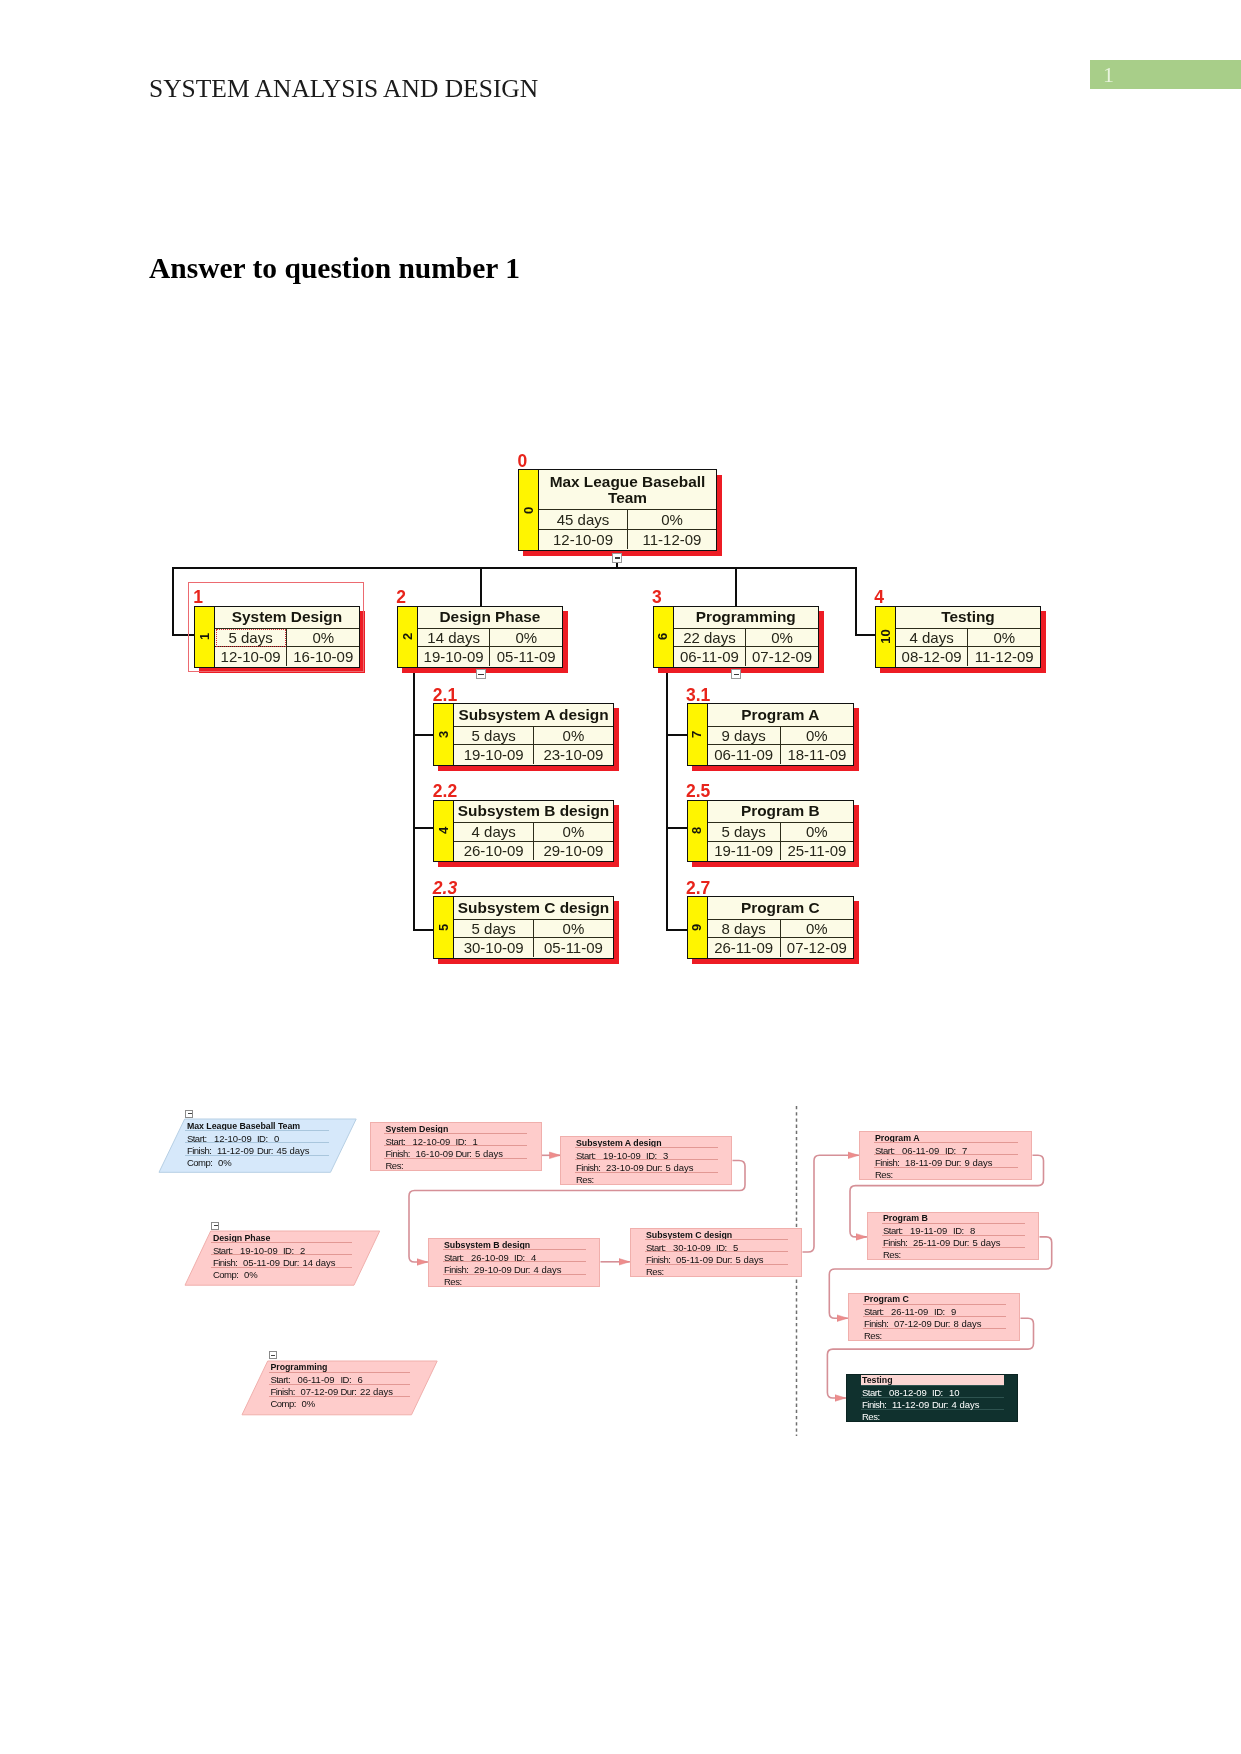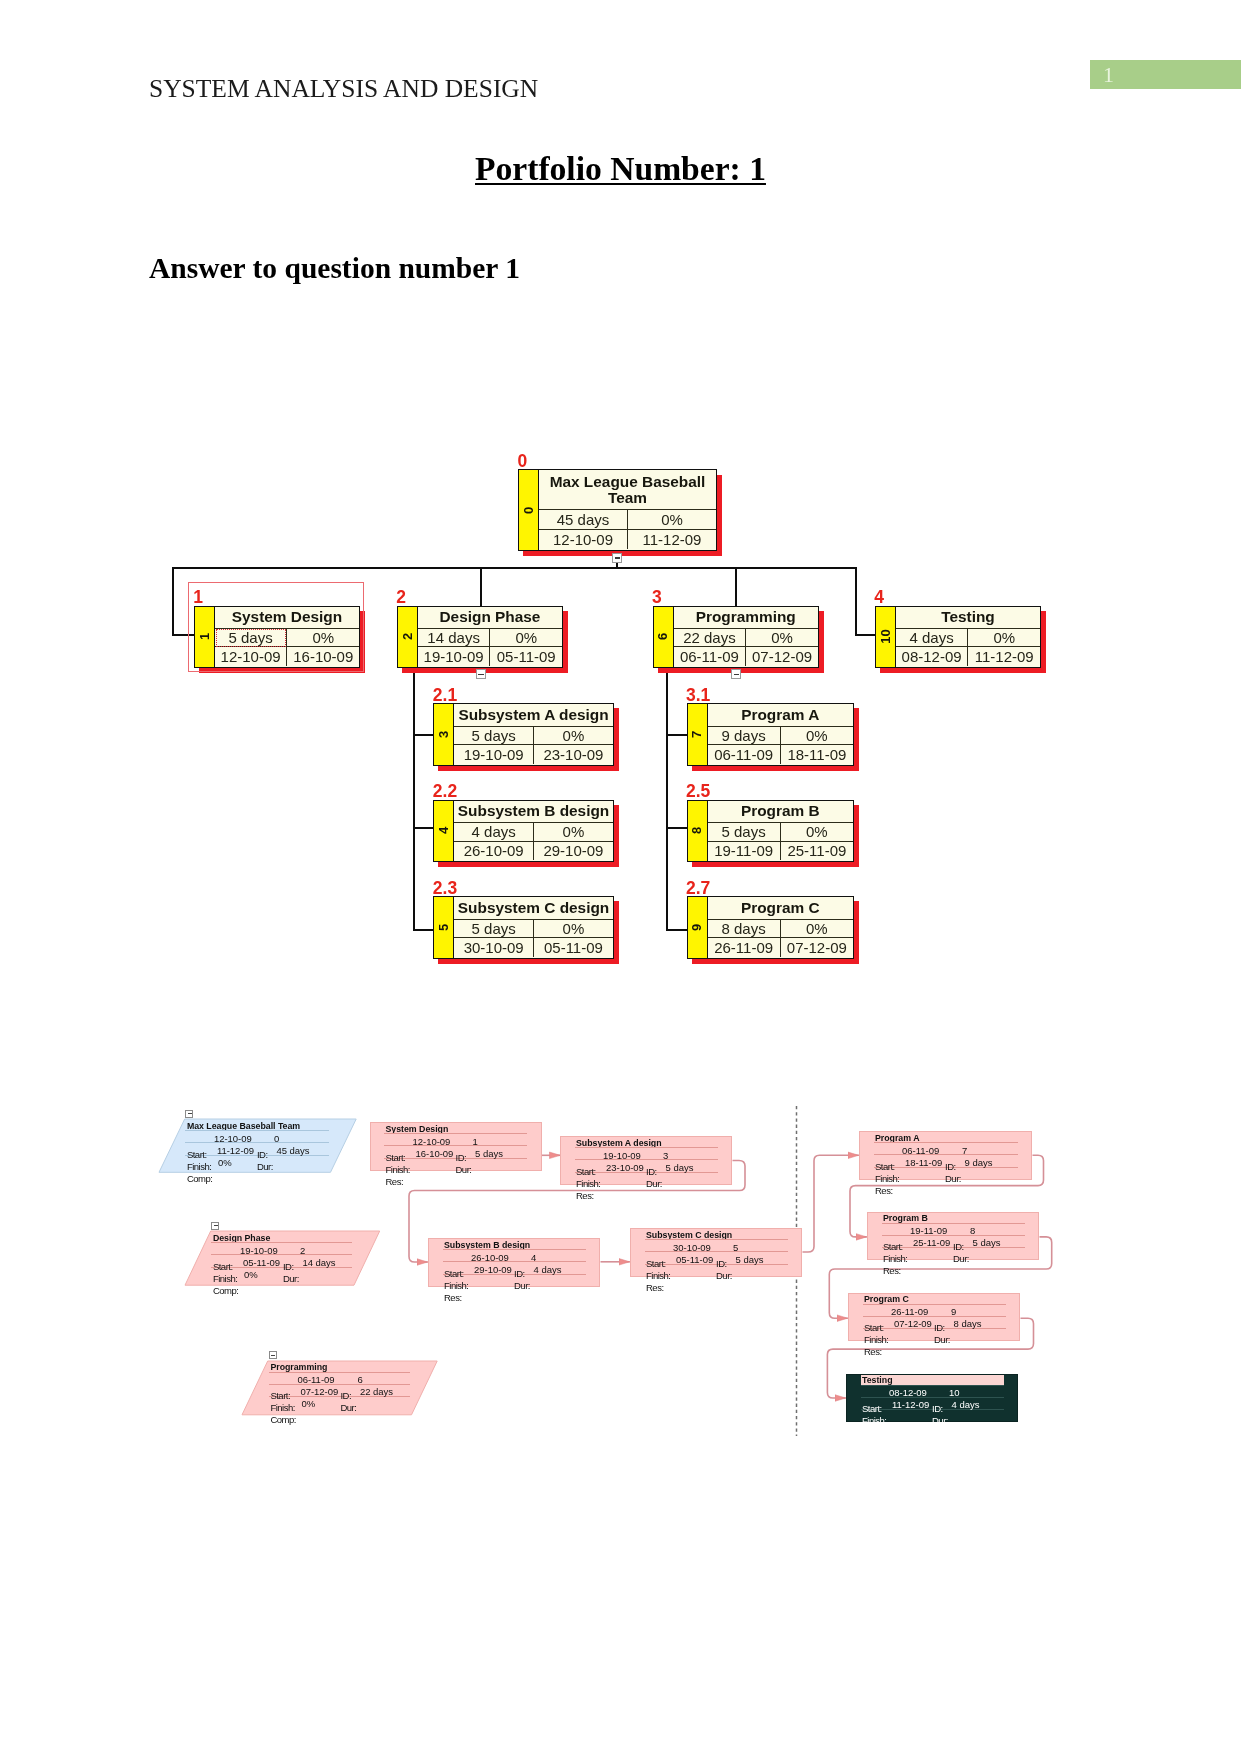--- a/index.html
+++ b/index.html
@@ -34,36 +34,35 @@
   .wcellsel{position:absolute;box-sizing:border-box;border:1.4px dotted #D6303A;}
   .wline{position:absolute;background:#0d0d0d;}
   .wminus{position:absolute;box-sizing:border-box;width:10px;height:10px;border:1px solid #9a9a9a;background:#fff;}
   .wminus i{position:absolute;left:1.8px;top:3.6px;width:5.5px;height:1.5px;background:#3a3a3a;display:block;}
 
   
   .nbox{position:absolute;box-sizing:border-box;background:#FECCCB;border:1px solid #F0AFAC;}
   .nsel{background:#10312E;border:1px solid #0b2422;}
   .ntitle{position:absolute;font-family:"Liberation Sans",sans-serif;font-weight:bold;font-size:8.8px;color:#111;white-space:nowrap;line-height:11px;letter-spacing:-0.02px;}
   .nline{position:absolute;font-family:"Liberation Sans",sans-serif;font-size:9.5px;color:#111;white-space:nowrap;line-height:11px;letter-spacing:-0.02px;}
-  .nlbl{letter-spacing:-0.5px;margin-top:16px;}
+  .nlbl{letter-spacing:-0.5px;}
   .nrule{position:absolute;height:1px;background:#E29894;}
   .nrule.b{background:#A9C6DD;}
   .nrule.s{background:#2e5350;}
   .nminus{position:absolute;box-sizing:border-box;width:8px;height:8px;border:1px solid #8a8a8a;background:#fff;}
   .nminus i{position:absolute;left:1.5px;top:2.5px;width:4px;height:1px;background:#444;display:block;}
   .ntitlehl{position:absolute;background:#FBD6D3;}
   .nwhite{color:#fff;}
 </style>
 </head>
 <body>
 <div class="page">
 <div class="hdr-title">SYSTEM ANALYSIS AND DESIGN</div>
 <div class="pgnum-box"></div>
 <div class="pgnum-txt">1</div>
-<div class="doc-title"><u>Portfolio Number: 1</u></div>
 <div class="h-ans">Answer to question number 1</div>
 <div class="wbs-diagram">
 <div class="wline" style="left:615.5px;top:550.0px;width:2.2px;height:18.0px;"></div>
 <div class="wline" style="left:172.0px;top:566.8px;width:685.0px;height:2.2px;"></div>
 <div class="wline" style="left:172.0px;top:566.8px;width:2.2px;height:69.2px;"></div>
 <div class="wline" style="left:172.0px;top:634.0px;width:23.0px;height:2.2px;"></div>
 <div class="wline" style="left:480.0px;top:566.8px;width:2.2px;height:39.2px;"></div>
 <div class="wline" style="left:735.0px;top:566.8px;width:2.2px;height:39.2px;"></div>
 <div class="wline" style="left:854.8px;top:566.8px;width:2.2px;height:69.2px;"></div>
 <div class="wline" style="left:854.8px;top:634.0px;width:22.2px;height:2.2px;"></div>
@@ -211,21 +210,21 @@
           <div class="wrow r1" style="height:18.6px;">
             <div class="wcell c1">5 days</div>
             <div class="wcell">0%</div>
           </div>
           <div class="wrow" style="height:18.6px;">
             <div class="wcell c1">30-10-09</div>
             <div class="wcell">05-11-09</div>
           </div>
         </div>
       </div>
-<div class="wnum" style="left:432.8px;top:879.5px;">2.3</div>
+<div class="wnum" style="left:432.8px;top:879.5px;font-style:italic;">2.3</div>
 <div class="wshadow" style="left:691.6px;top:708.4px;width:167.5px;height:62.5px;"></div>
 <div class="wbox" style="left:686.5px;top:703.3px;width:167.5px;height:62.5px;">
         <div class="wid">
           <span>7</span>
         </div>
         <div class="wmain">
           <div class="wtitle" style="height:22.5px;">Program A</div>
           <div class="wrow r1" style="height:18.6px;">
             <div class="wcell c1">9 days</div>
             <div class="wcell">0%</div>

